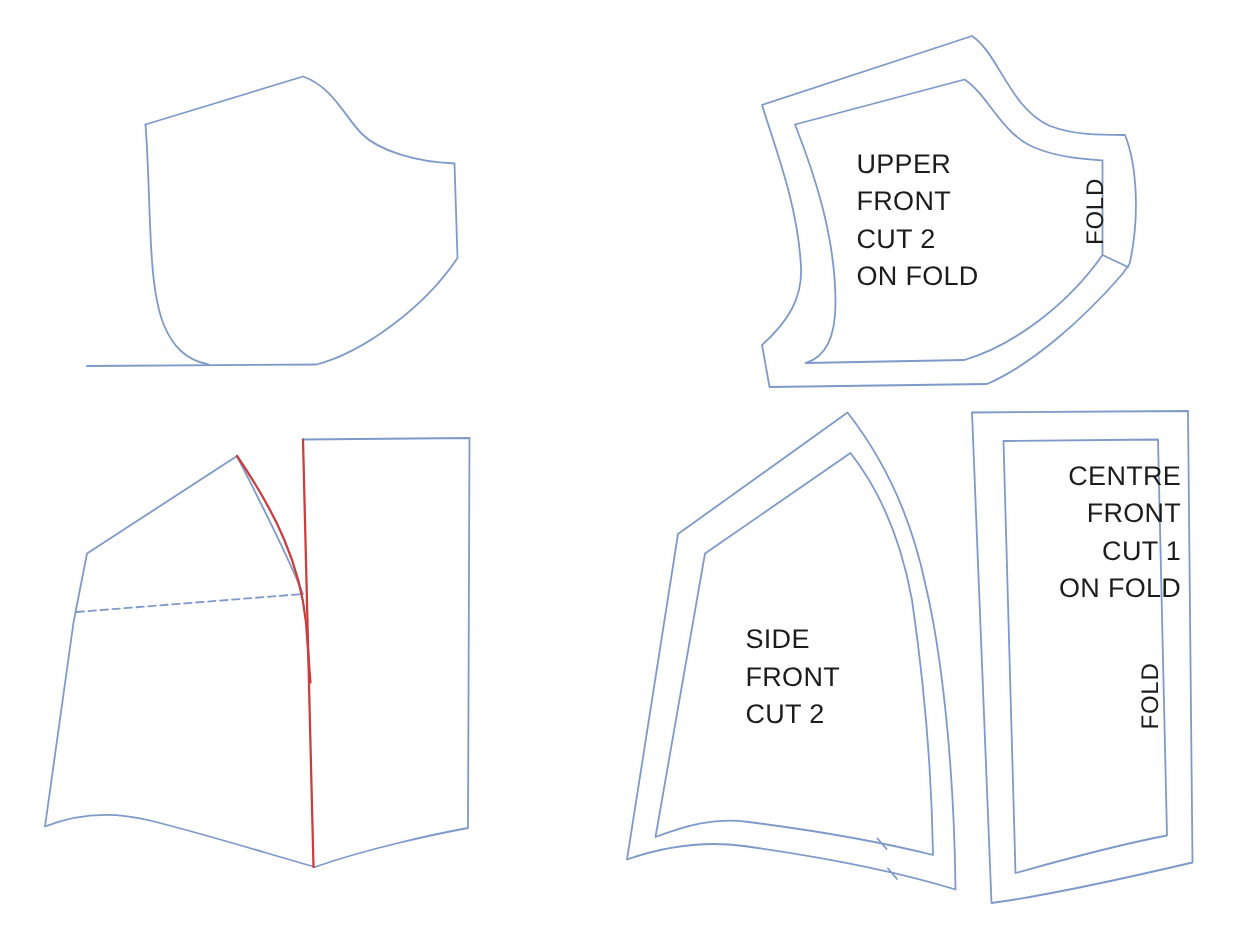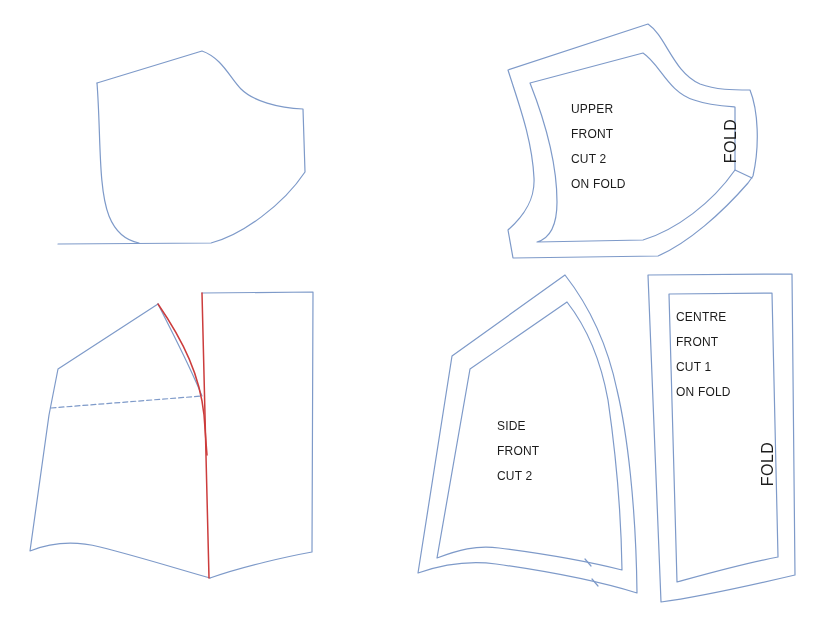--- a/index.html
+++ b/index.html
@@ -8,21 +8,21 @@
     width: 830px;
     height: 622px;
     background: var(--background, #ffffff);
     overflow: hidden;
     font-family: "Liberation Sans", sans-serif;
   }
   .canvas svg { position: absolute; left: 0; top: 0; }
   .label {
     position: absolute;
     font-family: "Liberation Sans", sans-serif;
-    font-size: 12px;
+    font-size: 18px;
     line-height: 25px;
     font-weight: 400;
     color: var(--label-text, #1c1c1c);
     white-space: pre-line;
     letter-spacing: 0.2px;
   }
   .label.fold {
     font-size: 16px;
     line-height: 16px;
     transform: translate(-50%, -50%) rotate(-90deg);
@@ -57,19 +57,19 @@
 FRONT
 CUT 2
 ON FOLD</div>
 
   <div class="label fold" style="left:731px; top:141px;">FOLD</div>
 
   <div class="label" style="left:497px; top:414px;">SIDE
 FRONT
 CUT 2</div>
 
-  <div class="label" style="left:676px; top:305px;">CENTRE
+  <div class="label" style="left:706px; top:305px;text-align:right;">CENTRE
 FRONT
 CUT 1
 ON FOLD</div>
 
   <div class="label fold" style="left:768px; top:464px;">FOLD</div>
 </div>
 
 </body></html>

